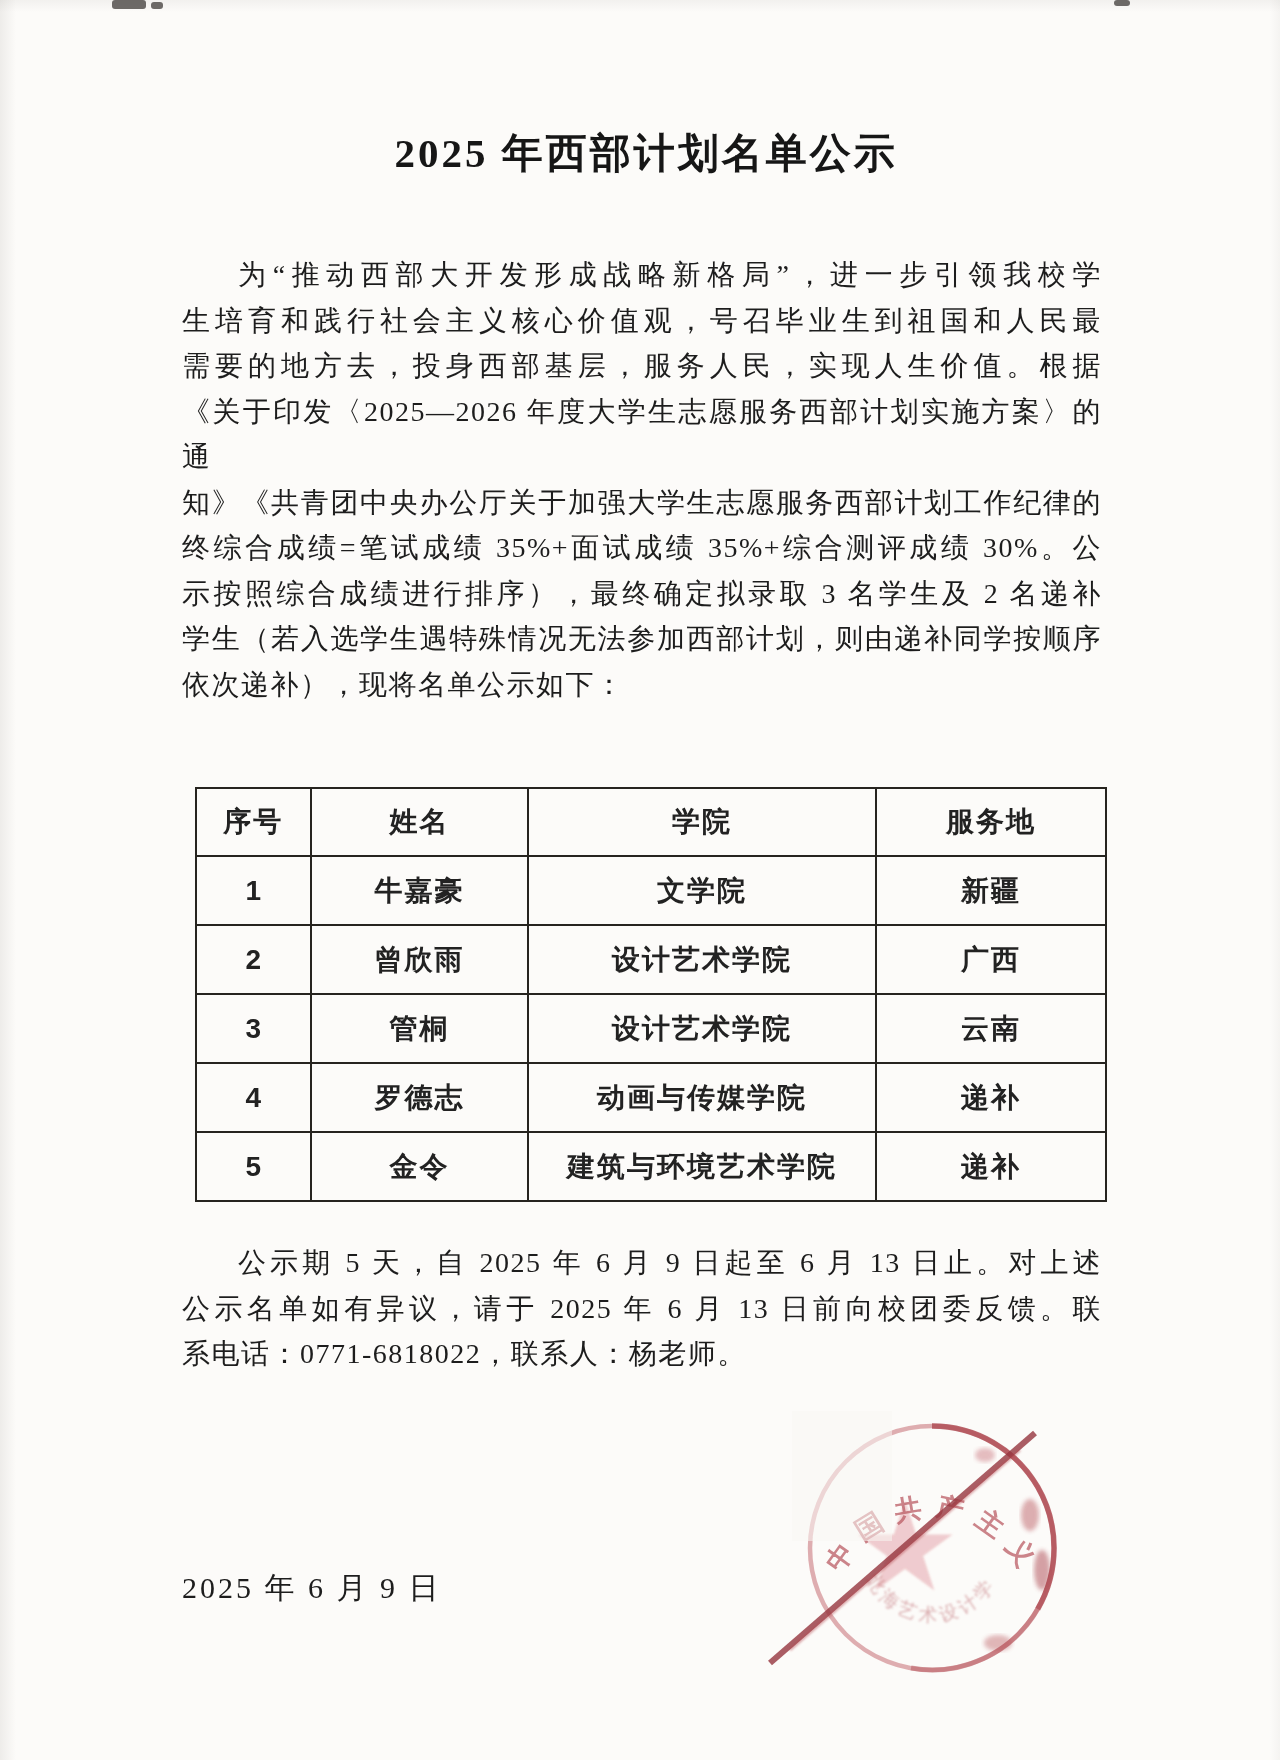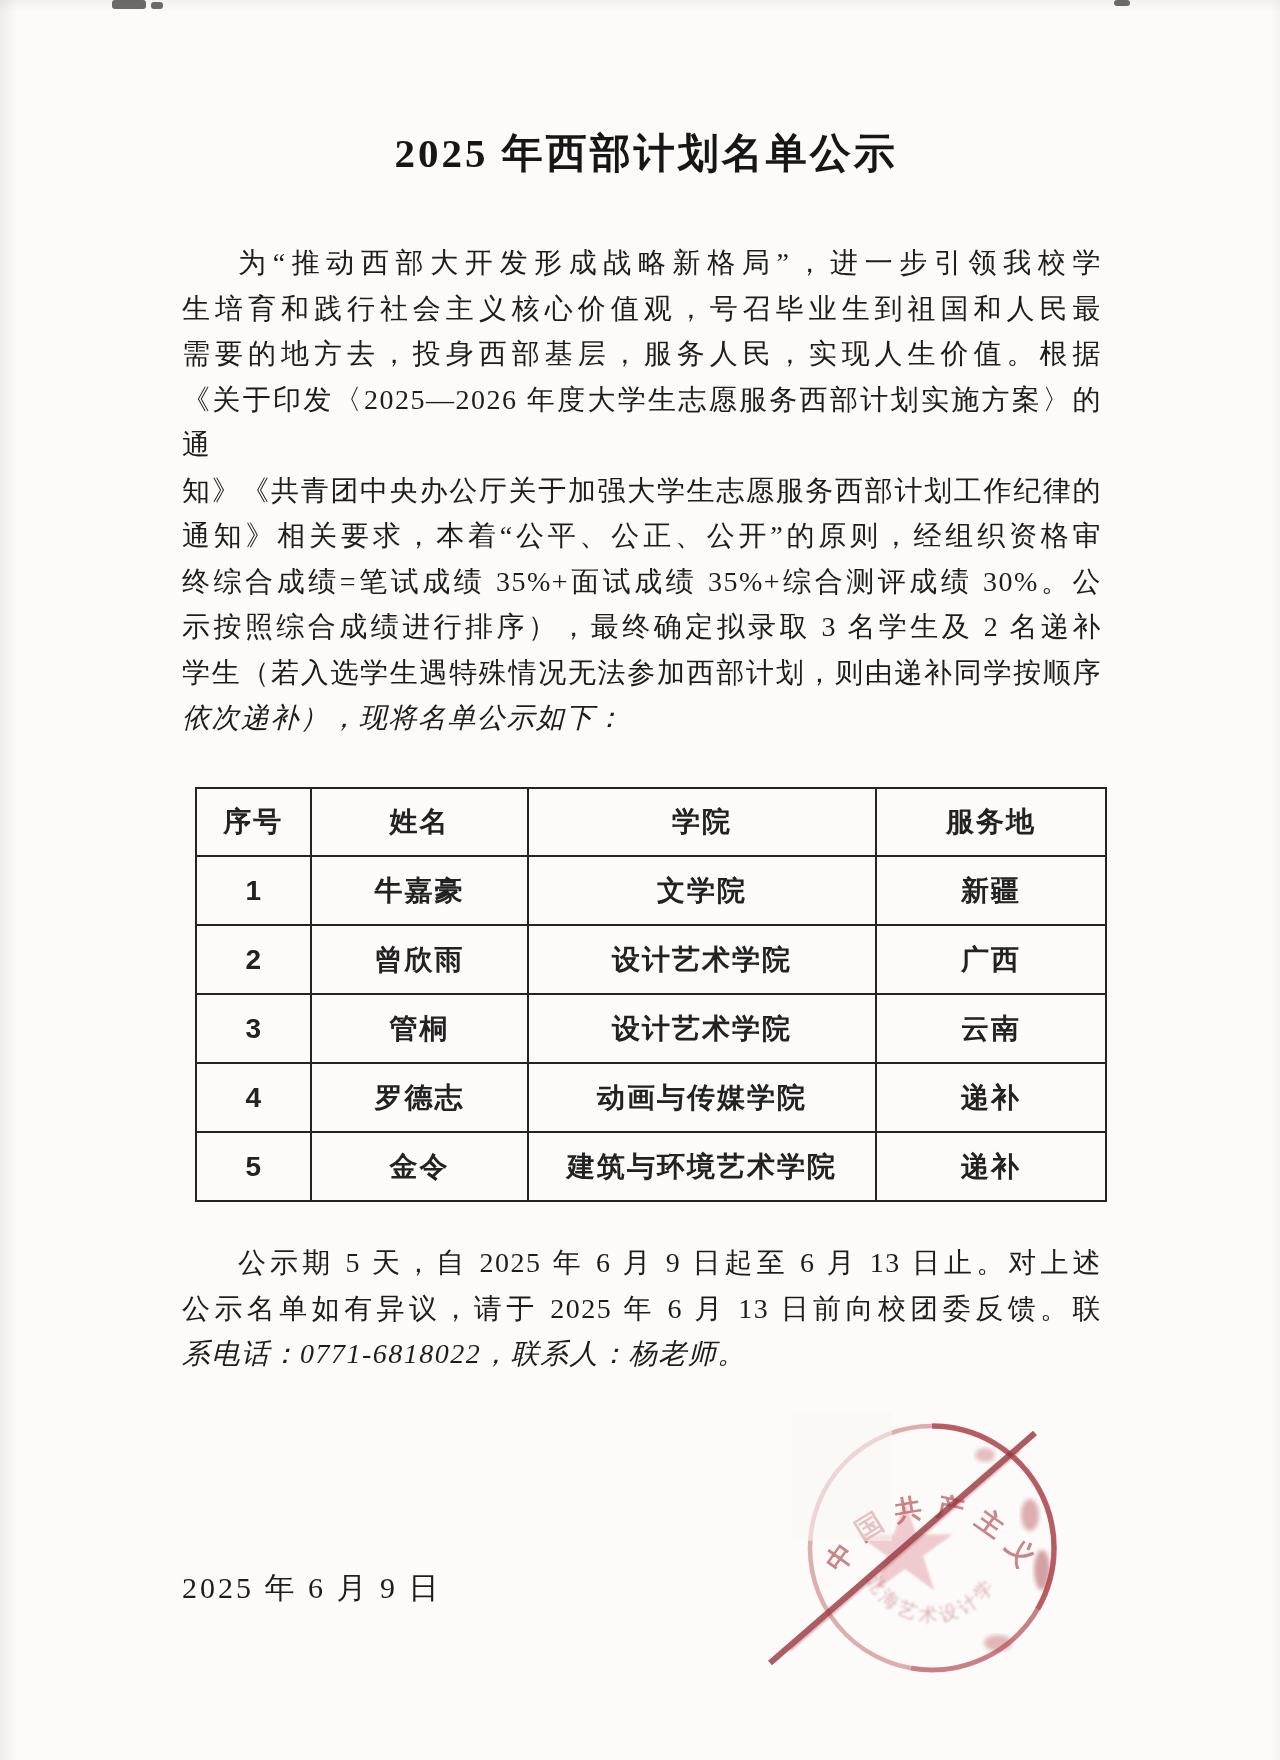--- a/index.html
+++ b/index.html
@@ -21,30 +21,30 @@
   .a2{left:151px;top:2px;width:12px;height:7px;}
   .a3{left:1114px;top:0;width:16px;height:6px;}
 
   .title{
     position:absolute;top:126px;left:6px;width:100%;
     margin:0;text-align:center;
     font-size:41px;font-weight:bold;letter-spacing:3px;
     color:#161616;
   }
   .body-text{
-    position:absolute;top:240px;left:182px;width:920px;
+    position:absolute;top:252px;left:182px;width:920px;
     font-size:28px;line-height:45.5px;letter-spacing:1.5px;
   }
   .closing{
     position:absolute;top:1240px;left:182px;width:920px;
     font-size:28px;line-height:45.5px;letter-spacing:1.5px;
   }
   .line{text-align:justify;text-align-last:justify;text-justify:inter-character;}
   .line.indent{text-indent:2em;}
-  .line.last{text-align-last:left;font-style:italic;}
+  .line.last{text-align-last:left;}
 
   .table-wrap{position:absolute;top:787px;left:195px;width:912px;border-radius:13px;}
   table{width:100%;border-collapse:collapse;table-layout:fixed;}
   th,td{
     border:2.5px solid #26241f;
     text-align:center;vertical-align:middle;
     font-size:28px;font-weight:bold;letter-spacing:2px;
     color:#222;height:67px;padding:0;
   }
   tr.head th{height:66px;}
@@ -75,21 +75,20 @@
   <div class="artifact a3"></div>
 
   <h1 class="title">2025 年西部计划名单公示</h1>
 
   <div class="body-text">
     <div class="line indent">为“推动西部大开发形成战略新格局”，进一步引领我校学</div>
     <div class="line">生培育和践行社会主义核心价值观，号召毕业生到祖国和人民最</div>
     <div class="line">需要的地方去，投身西部基层，服务人民，实现人生价值。根据</div>
     <div class="line">《关于印发〈2025—2026 年度大学生志愿服务西部计划实施方案〉的通</div>
     <div class="line">知》《共青团中央办公厅关于加强大学生志愿服务西部计划工作纪律的</div>
-    <div class="line">通知》相关要求，本着“公平、公正、公开”的原则，经组织资格审</div>
     <div class="line">终综合成绩=笔试成绩 35%+面试成绩 35%+综合测评成绩 30%。公</div>
     <div class="line">示按照综合成绩进行排序），最终确定拟录取 3 名学生及 2 名递补</div>
     <div class="line">学生（若入选学生遇特殊情况无法参加西部计划，则由递补同学按顺序</div>
     <div class="line last">依次递补），现将名单公示如下：</div>
   </div>
 
   <div class="table-wrap">
     <table>
       <colgroup>
         <col style="width:12.6%">

